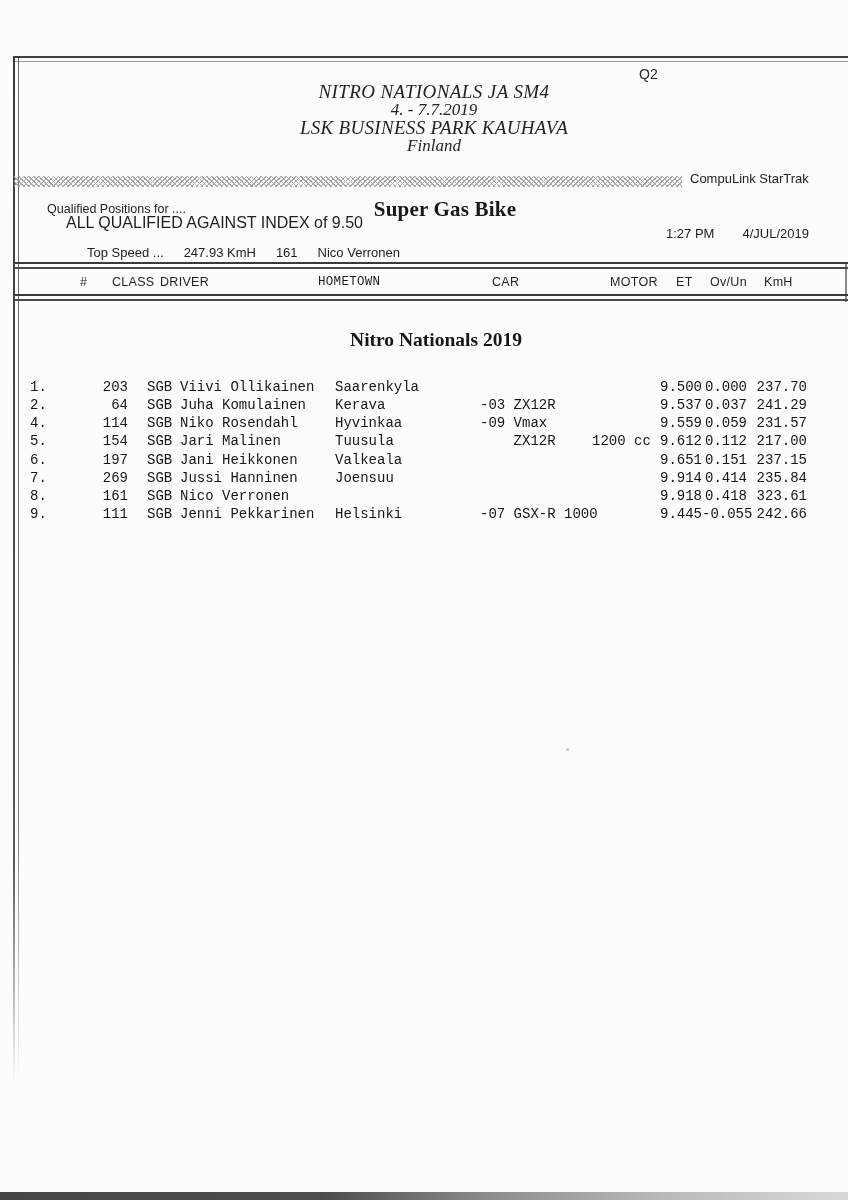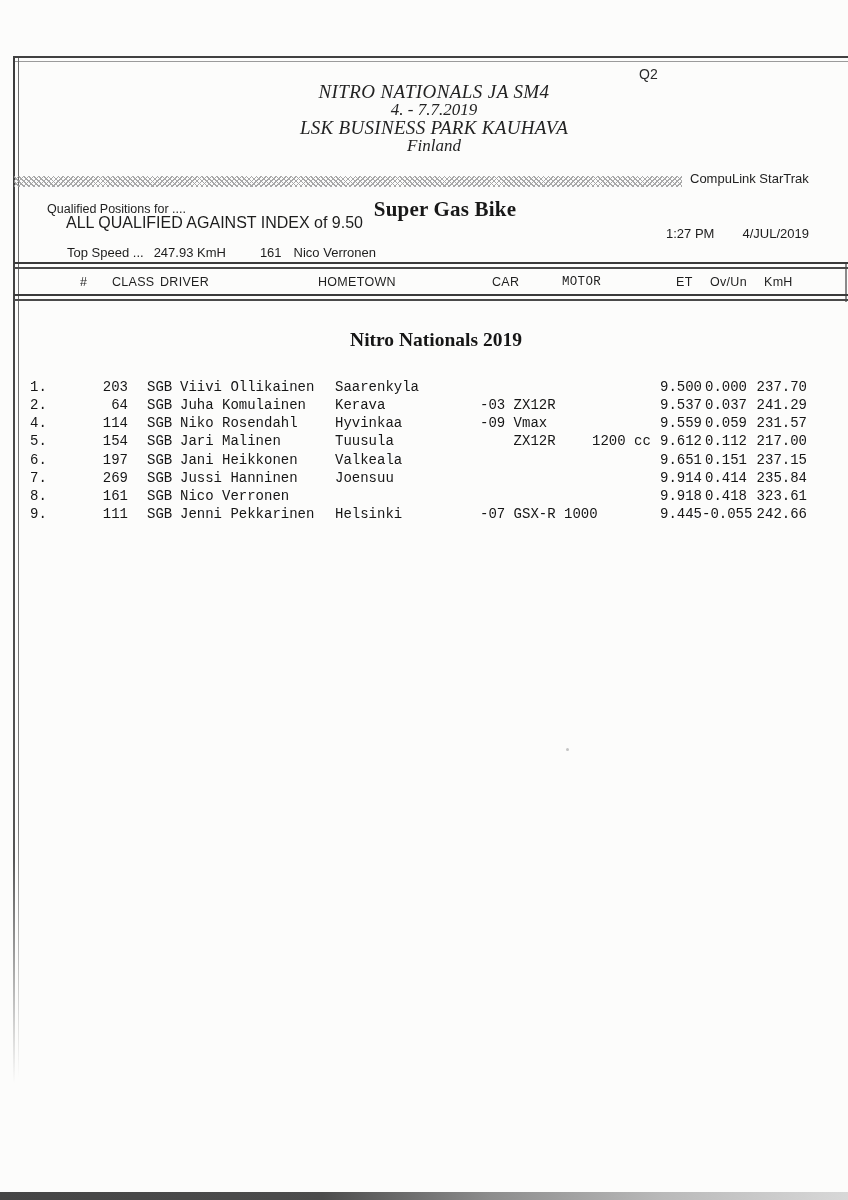--- a/index.html
+++ b/index.html
@@ -56,41 +56,41 @@
   .qual-label{left:47px;top:202px;font-size:12.5px;}
   .class-title{
     left:0;top:197px;width:890px;text-align:center;
     font-family:"Liberation Serif",serif;font-weight:bold;font-size:21px;color:#181818;
     letter-spacing:.2px;
   }
   .index-line{left:66px;top:214px;font-size:16px;}
   .datetime{left:666px;top:226px;font-size:13px;}
   .datetime .gap{display:inline-block;width:28px;}
   .speed-line{left:67px;top:245px;font-size:13px;}
-  .speed-line span{margin-right:0;}
+  .speed-line span{margin-right:0;margin-left:20px;}
   .sp-val{margin-left:10px;}
   .sp-num{margin-left:34px;}
   .sp-name{margin-left:12px;}
 
   .rule-band{
     position:absolute;left:14px;right:0;height:3px;
     border-top:2px solid #3a3a3a;border-bottom:2px solid #4a4a4a;
   }
   .rb1{top:262px;}
   .rb2{top:294px;}
 
   
   .col-headers{left:0;top:275px;width:848px;height:16px;font-size:12.5px;color:#1f1f1f;letter-spacing:.3px;}
   .col-headers span{position:absolute;top:0;}
   .h-pos{left:80px;}
   .h-class{left:112px;}
   .h-driver{left:160px;}
-  .h-home{left:318px;}
+  .h-home{left:318px;font-family:Liberation Mono, monospace;}
   .h-car{left:492px;}
-  .h-motor{left:562px;font-family:Liberation Mono, monospace;}
+  .h-motor{left:610px;}
   .h-et{left:676px;}
   .h-ovun{left:710px;}
   .h-kmh{left:764px;}
 
   .section-title{
     left:0;top:329px;width:872px;text-align:center;
     font-family:"Liberation Serif",serif;font-weight:bold;font-size:19.5px;color:#161616;
   }
 
   

